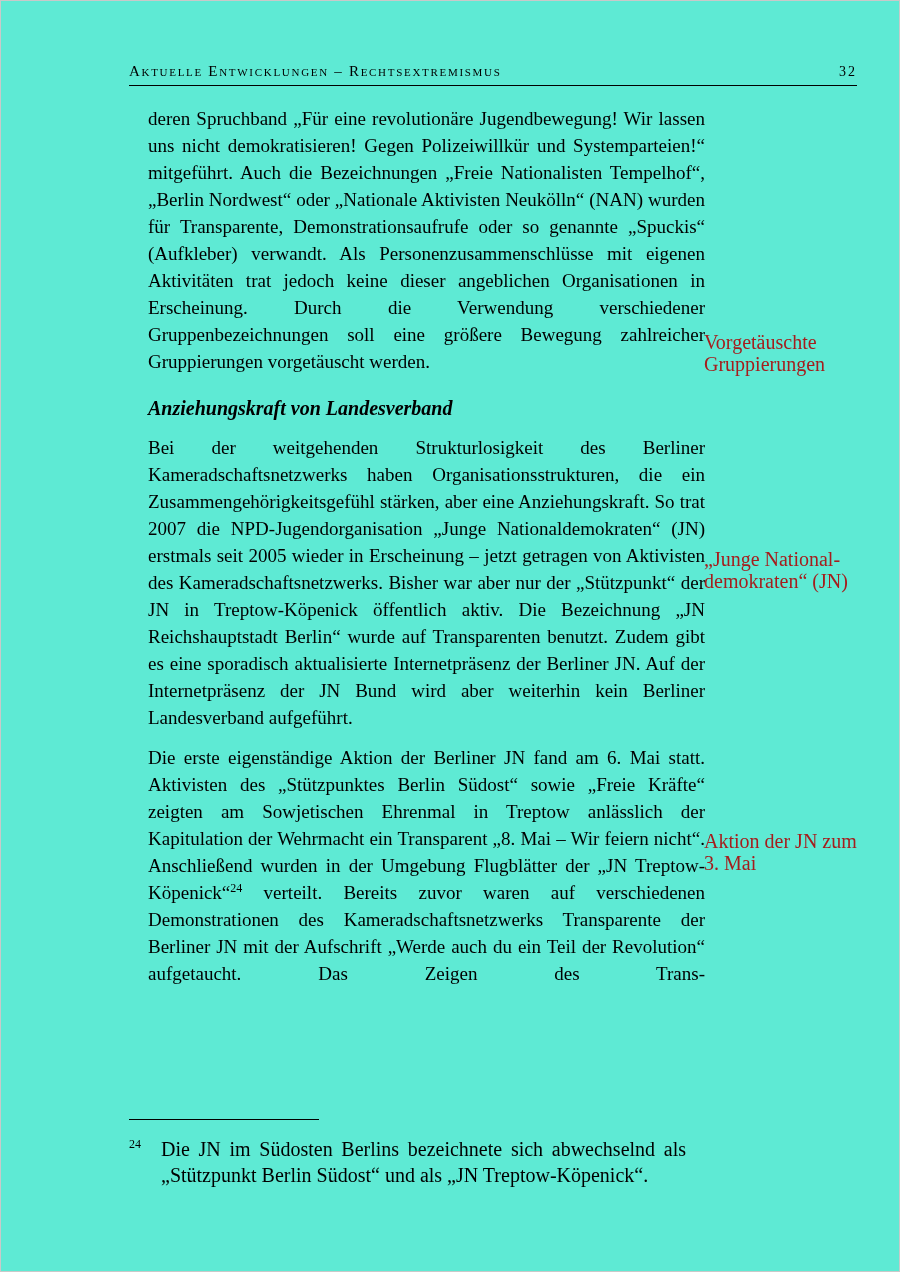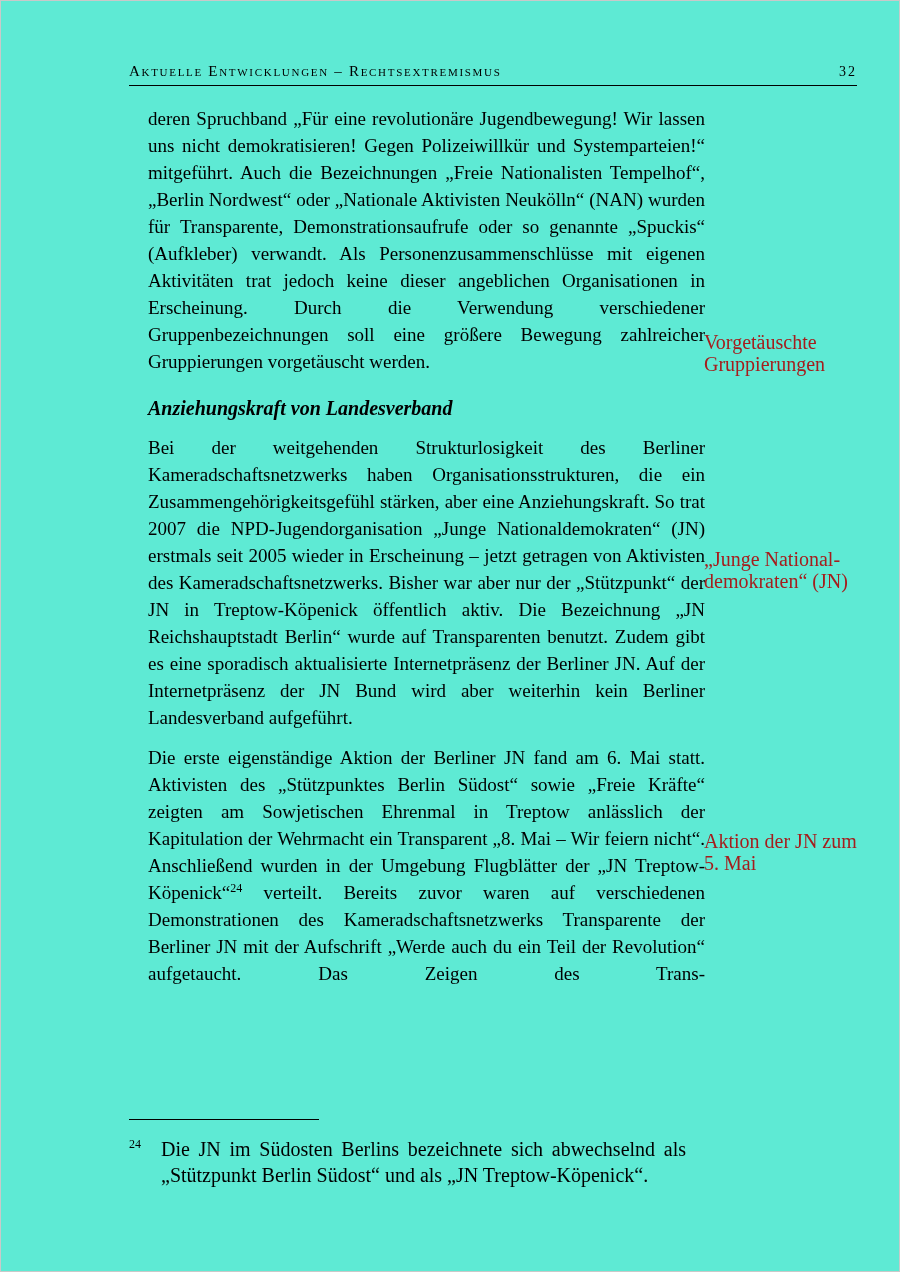--- a/index.html
+++ b/index.html
@@ -147,21 +147,21 @@
     <p class="body-para continued"><span>Die erste eigenständige Aktion der Berliner JN fand am 6. Mai statt. Aktivisten des „Stützpunktes Berlin Südost“ sowie „Freie Kräfte“ zeigten am Sowjetischen Ehrenmal in Treptow anlässlich der Kapitulation der Wehrmacht ein Transparent „8. Mai – Wir feiern nicht“. Anschließend wurden in der Umgebung Flugblätter der „JN Treptow-Köpenick“</span><sup class="footnote-ref">24</sup><span> verteilt. Bereits zuvor waren auf verschiedenen Demonstrationen des Kameradschaftsnetzwerks Transparente der Berliner JN mit der Aufschrift „Werde auch du ein Teil der Revolution“ aufgetaucht. Das Zeigen des Trans-</span></p>
   </main>
 
   <div class="margin-note margin-note-1">Vorgetäuschte
 Gruppierungen</div>
 
   <div class="margin-note margin-note-2">„Junge National-
 demokraten“ (JN)</div>
 
   <div class="margin-note margin-note-3">Aktion der JN zum
-5. Mai</div>
+3. Mai</div>
 
   <footer class="footnote-area">
     <hr class="footnote-rule">
     <div class="footnote-row">
       <span class="footnote-number">24</span>
       <p class="footnote-text">Die JN im Südosten Berlins bezeichnete sich abwechselnd als „Stützpunkt Berlin Südost“ und als „JN Treptow-Köpenick“.</p>
     </div>
   </footer>
 
 </div>

